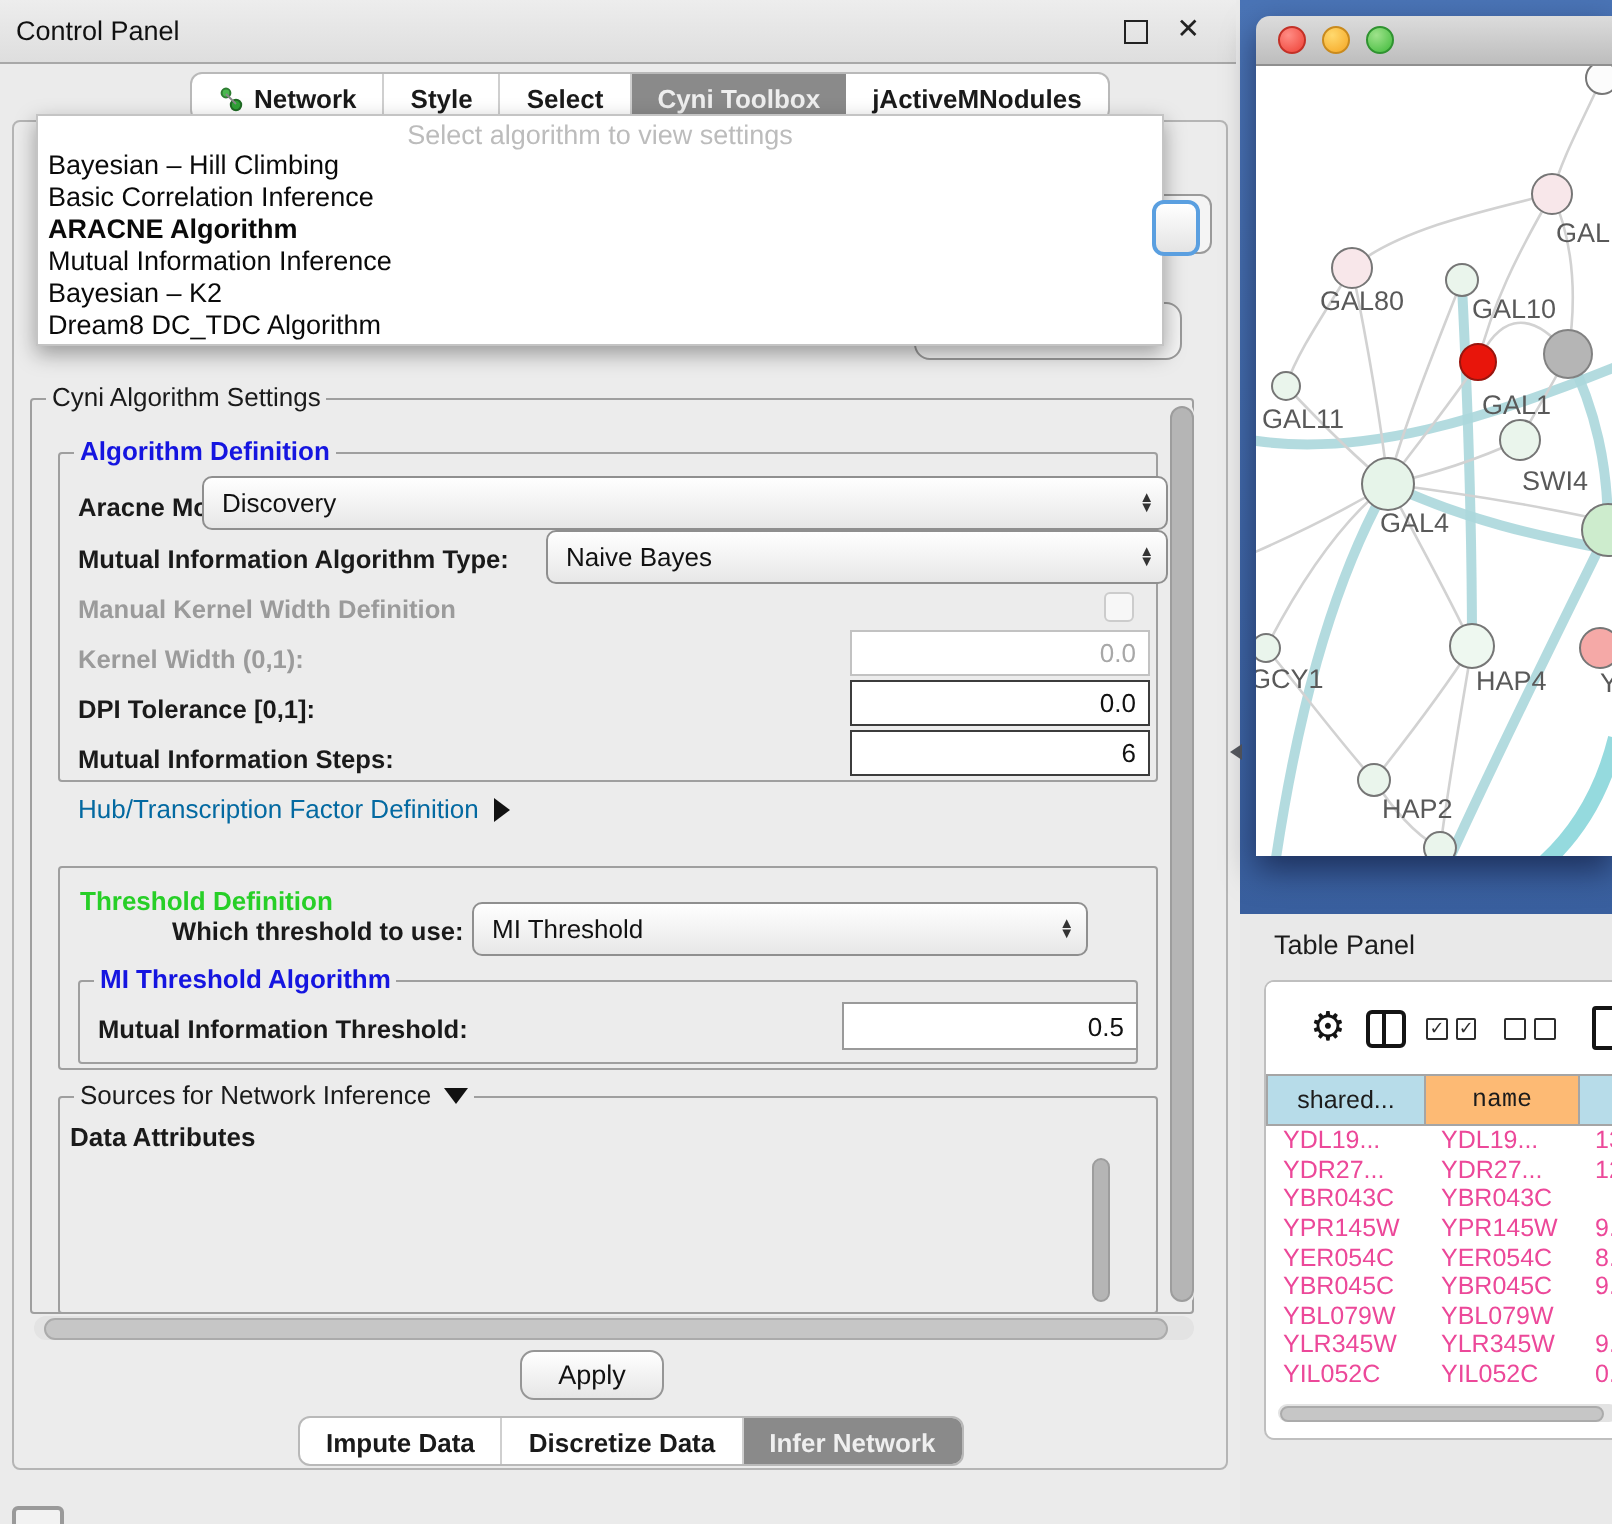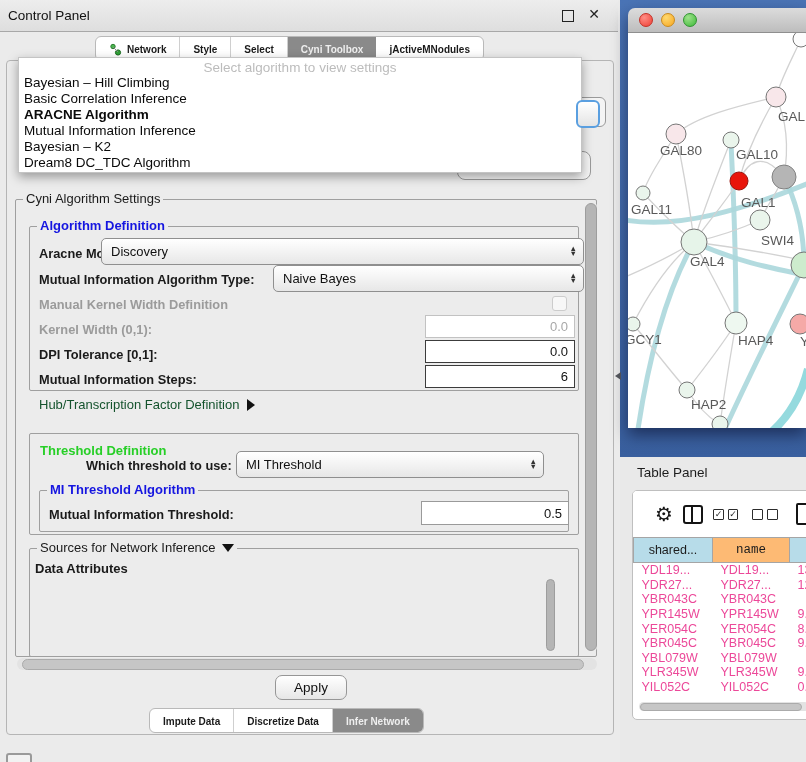--- a/index.html
+++ b/index.html
@@ -5,21 +5,21 @@
   html,body{margin:0;padding:0;}
   body{width:806px;height:762px;position:relative;overflow:hidden;
        font-family:"Liberation Sans","DejaVu Sans",sans-serif;background:#ebebeb;-webkit-font-smoothing:antialiased;}
   .abs{position:absolute;}
   
   #titlebar{left:0;top:0;width:618px;height:31px;background:linear-gradient(#ededed,#dedede);border-bottom:1px solid #a8a8a8;}
   #titlebar .title{left:8px;top:8px;font-size:13.5px;color:#111;}
   #win-float{right:44px;top:10px;width:10px;height:10px;border:1.6px solid #222;}
   #win-close{right:18px;top:6px;font-size:14px;font-weight:bold;color:#222;}
   #tabbar{left:95px;top:36px;height:23px;background:#fff;border:1px solid #b9b9b9;border-radius:6px 6px 6px 6px;display:flex;align-items:stretch;overflow:hidden;}
-  .tab{padding:2px 13px 0 13px;font-size:10px;font-weight:bold;color:#1a1a1a;display:flex;align-items:center;gap:5px;border-right:1px solid #cfcfcf;}
+  .tab{padding:2px 13px 0 13px;font-size:13px;font-weight:bold;color:#1a1a1a;display:flex;align-items:center;gap:5px;border-right:1px solid #cfcfcf;}
   .tab:last-child{border-right:none;}
   .tab.sel{background:#8a8a8a;color:#efefef;border-right:none;}
   #outerpanel{left:6px;top:60px;width:606px;height:673px;background:#ececec;border:1px solid #b5b5b5;border-radius:4px;}
   
   .ghostbox{border:1px solid #9a9a9a;border-radius:6px;background:#f4f4f4;}
   #ghost-combo-spinner{left:576px;top:100px;width:20px;height:24px;border:2px solid #5a9fe0;border-radius:6px;background:linear-gradient(#fff,#e4e4e4);}
   
   #popup{left:18px;top:57px;width:562px;height:114px;background:#fff;border:1px solid #c4c4c4;box-shadow:0 4px 10px rgba(0,0,0,.35);}
   #popup .ph{text-align:center;color:#bcbcbc;font-size:13.5px;padding-top:2px;height:15px;}
   .pitem{font-size:13.5px;color:#0a0a0a;padding:1px 0 1px 5px;height:14px;line-height:14px;}
@@ -37,21 +37,21 @@
   .nfield.strong{border:1.6px solid #3c3c3c;}
   #chk{width:13px;height:13px;border:1px solid #cccccc;border-radius:3px;background:#f7f7f7;}
   .arrow-right{width:0;height:0;border-left:8px solid #111;border-top:6px solid transparent;border-bottom:6px solid transparent;display:inline-block;}
   .arrow-down{width:0;height:0;border-top:8px solid #111;border-left:6px solid transparent;border-right:6px solid transparent;display:inline-block;}
   #attrlist{background:#fff;border:1px solid #bdbdbd;overflow:hidden;}
   .attr{background:#3c6bd2;color:#fff;font-size:13px;padding:0 0 0 8px;height:16px;line-height:16px;}
   .vscroll{background:#ececec;border-radius:6px;}
   .vthumb{background:#b5b5b5;border-radius:6px;border:1px solid #9d9d9d;}
   .hscroll{background:#e3e3e3;border-radius:6px;}
   .hthumb{background:#c6c6c6;border:1px solid #ababab;border-radius:6px;}
-  #applybtn{left:268px;top:614px;width:70px;height:23px;background:linear-gradient(#ffffff,#e6e6e6);border:1px solid #969696;border-radius:7px;font-size:13.5px;color:#111;display:flex;align-items:center;justify-content:center;}
+  #applybtn{left:253px;top:614px;width:70px;height:23px;background:linear-gradient(#ffffff,#e6e6e6);border:1px solid #969696;border-radius:7px;font-size:13.5px;color:#111;display:flex;align-items:center;justify-content:center;}
   #bottomtabs{left:142px;top:647px;height:23px;background:#fff;border:1px solid #b9b9b9;border-radius:6px;display:flex;overflow:hidden;}
   
   #bluebg{left:620px;top:0;width:186px;height:457px;background:linear-gradient(#4a74b6,#395f9e);}
   #netwin{left:628px;top:8px;width:178px;height:420px;border-radius:7px 0 0 0;overflow:hidden;box-shadow:0 7px 16px rgba(0,0,25,.5);}
   #nettitle{height:24px;background:linear-gradient(#dcdcdc,#bdbdbd);border-bottom:1px solid #8f8f8f;display:flex;align-items:center;padding-left:11px;gap:8px;}
   .light{width:12px;height:12px;border-radius:50%;}
   #netcanvas{width:178px;height:395px;background:#fff;}
   #splitarrow{left:615px;top:372px;width:0;height:0;border-right:6px solid #55585e;border-top:4px solid transparent;border-bottom:4px solid transparent;}
   #tablearea{left:620px;top:457px;width:186px;height:305px;background:#e9e9e9;}
   #tp-title{left:17px;top:8px;font-size:13.5px;color:#1c1c1c;}
@@ -143,21 +143,21 @@
 
   <div class="abs row-label dis" style="left:32px;top:261px;">Kernel Width (0,1):</div>
   <div class="abs nfield dis" style="left:418px;top:254px;width:142px;height:21px;">0.0</div>
 
   <div class="abs row-label" style="left:32px;top:286px;">DPI Tolerance [0,1]:</div>
   <div class="abs nfield strong" style="left:418px;top:279px;width:142px;height:21px;">0.0</div>
 
   <div class="abs row-label" style="left:32px;top:311px;">Mutual Information Steps:</div>
   <div class="abs nfield strong" style="left:418px;top:304px;width:142px;height:21px;">6</div>
 
-  <div class="abs" style="left:32px;top:336px;font-size:13px;color:#14532d;display:flex;align-items:center;gap:8px;">
+  <div class="abs" style="left:32px;top:336px;font-size:13px;color:#0369a1;display:flex;align-items:center;gap:8px;">
     <span>Hub/Transcription Factor Definition</span>
     <span class="arrow-right"></span>
   </div>
 
   <div class="abs fs" style="left:22px;top:372px;width:548px;height:100px;"></div>
   <div class="abs fslabel green" style="left:30px;top:365px;font-weight:bold;">Threshold Definition</div>
 
   <div class="abs row-label" style="left:79px;top:397px;">Which threshold to use:</div>
   <div class="abs combo" style="left:229px;top:390px;width:297px;height:25px;">
     <span>MI Threshold</span>

